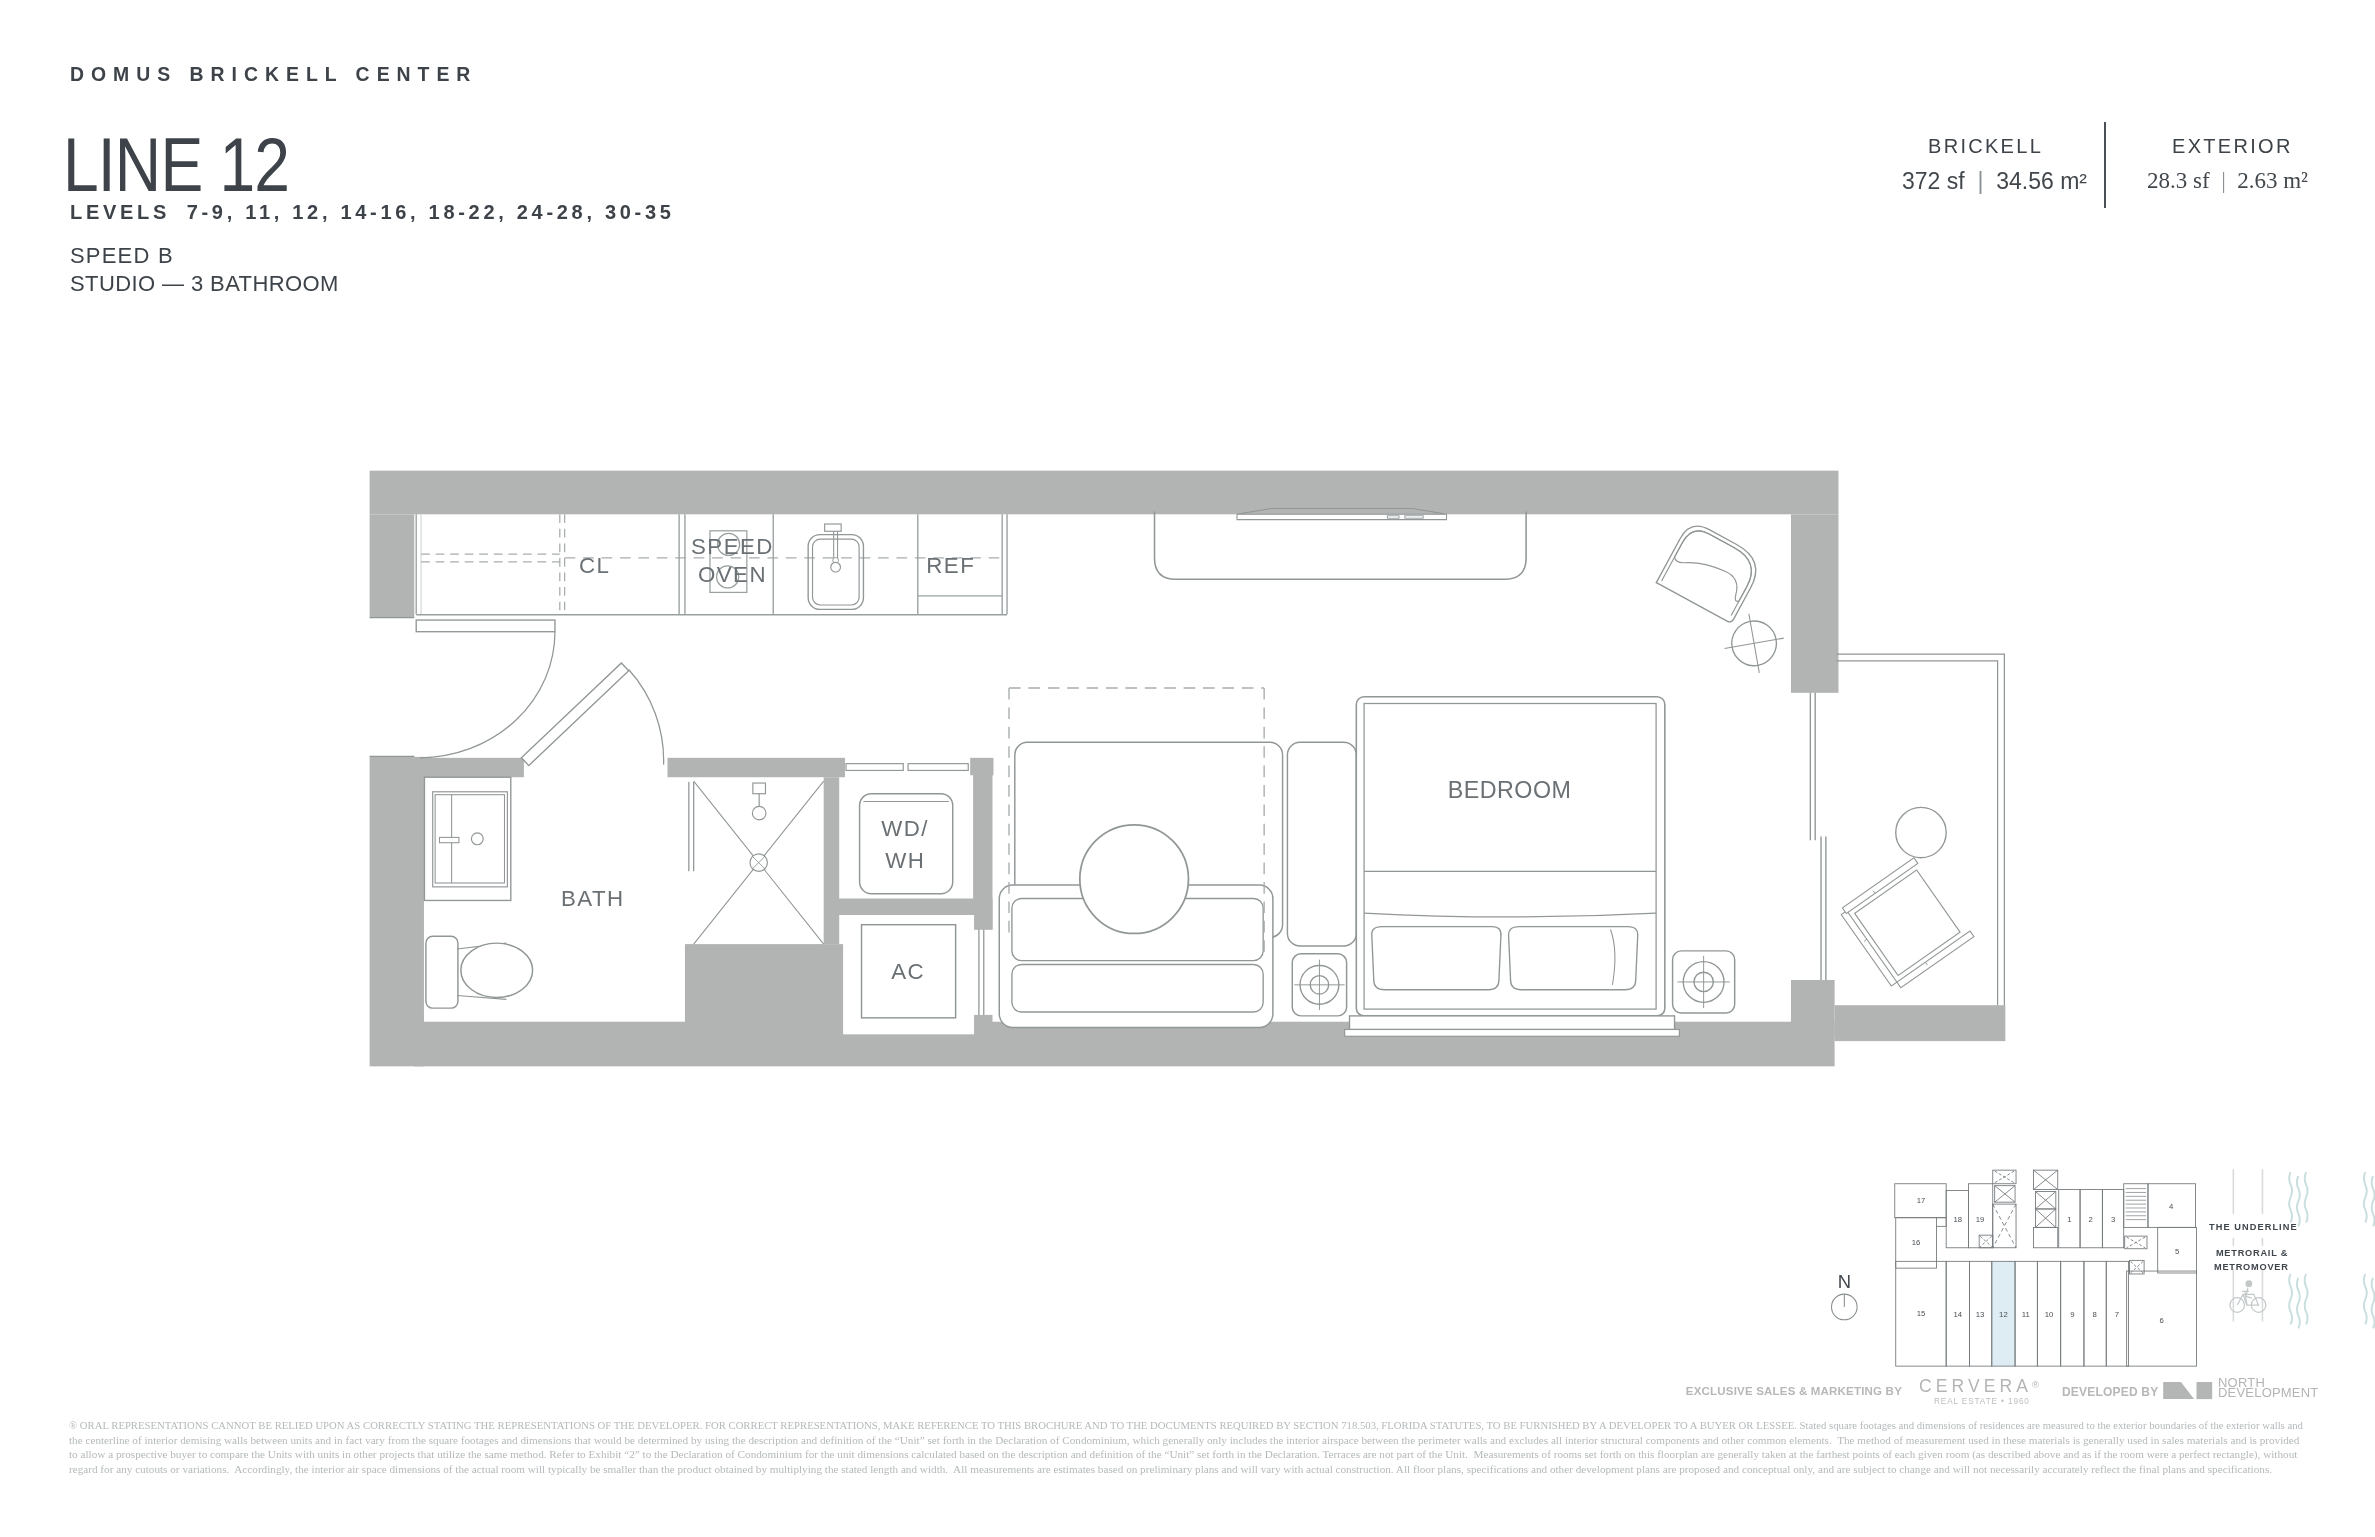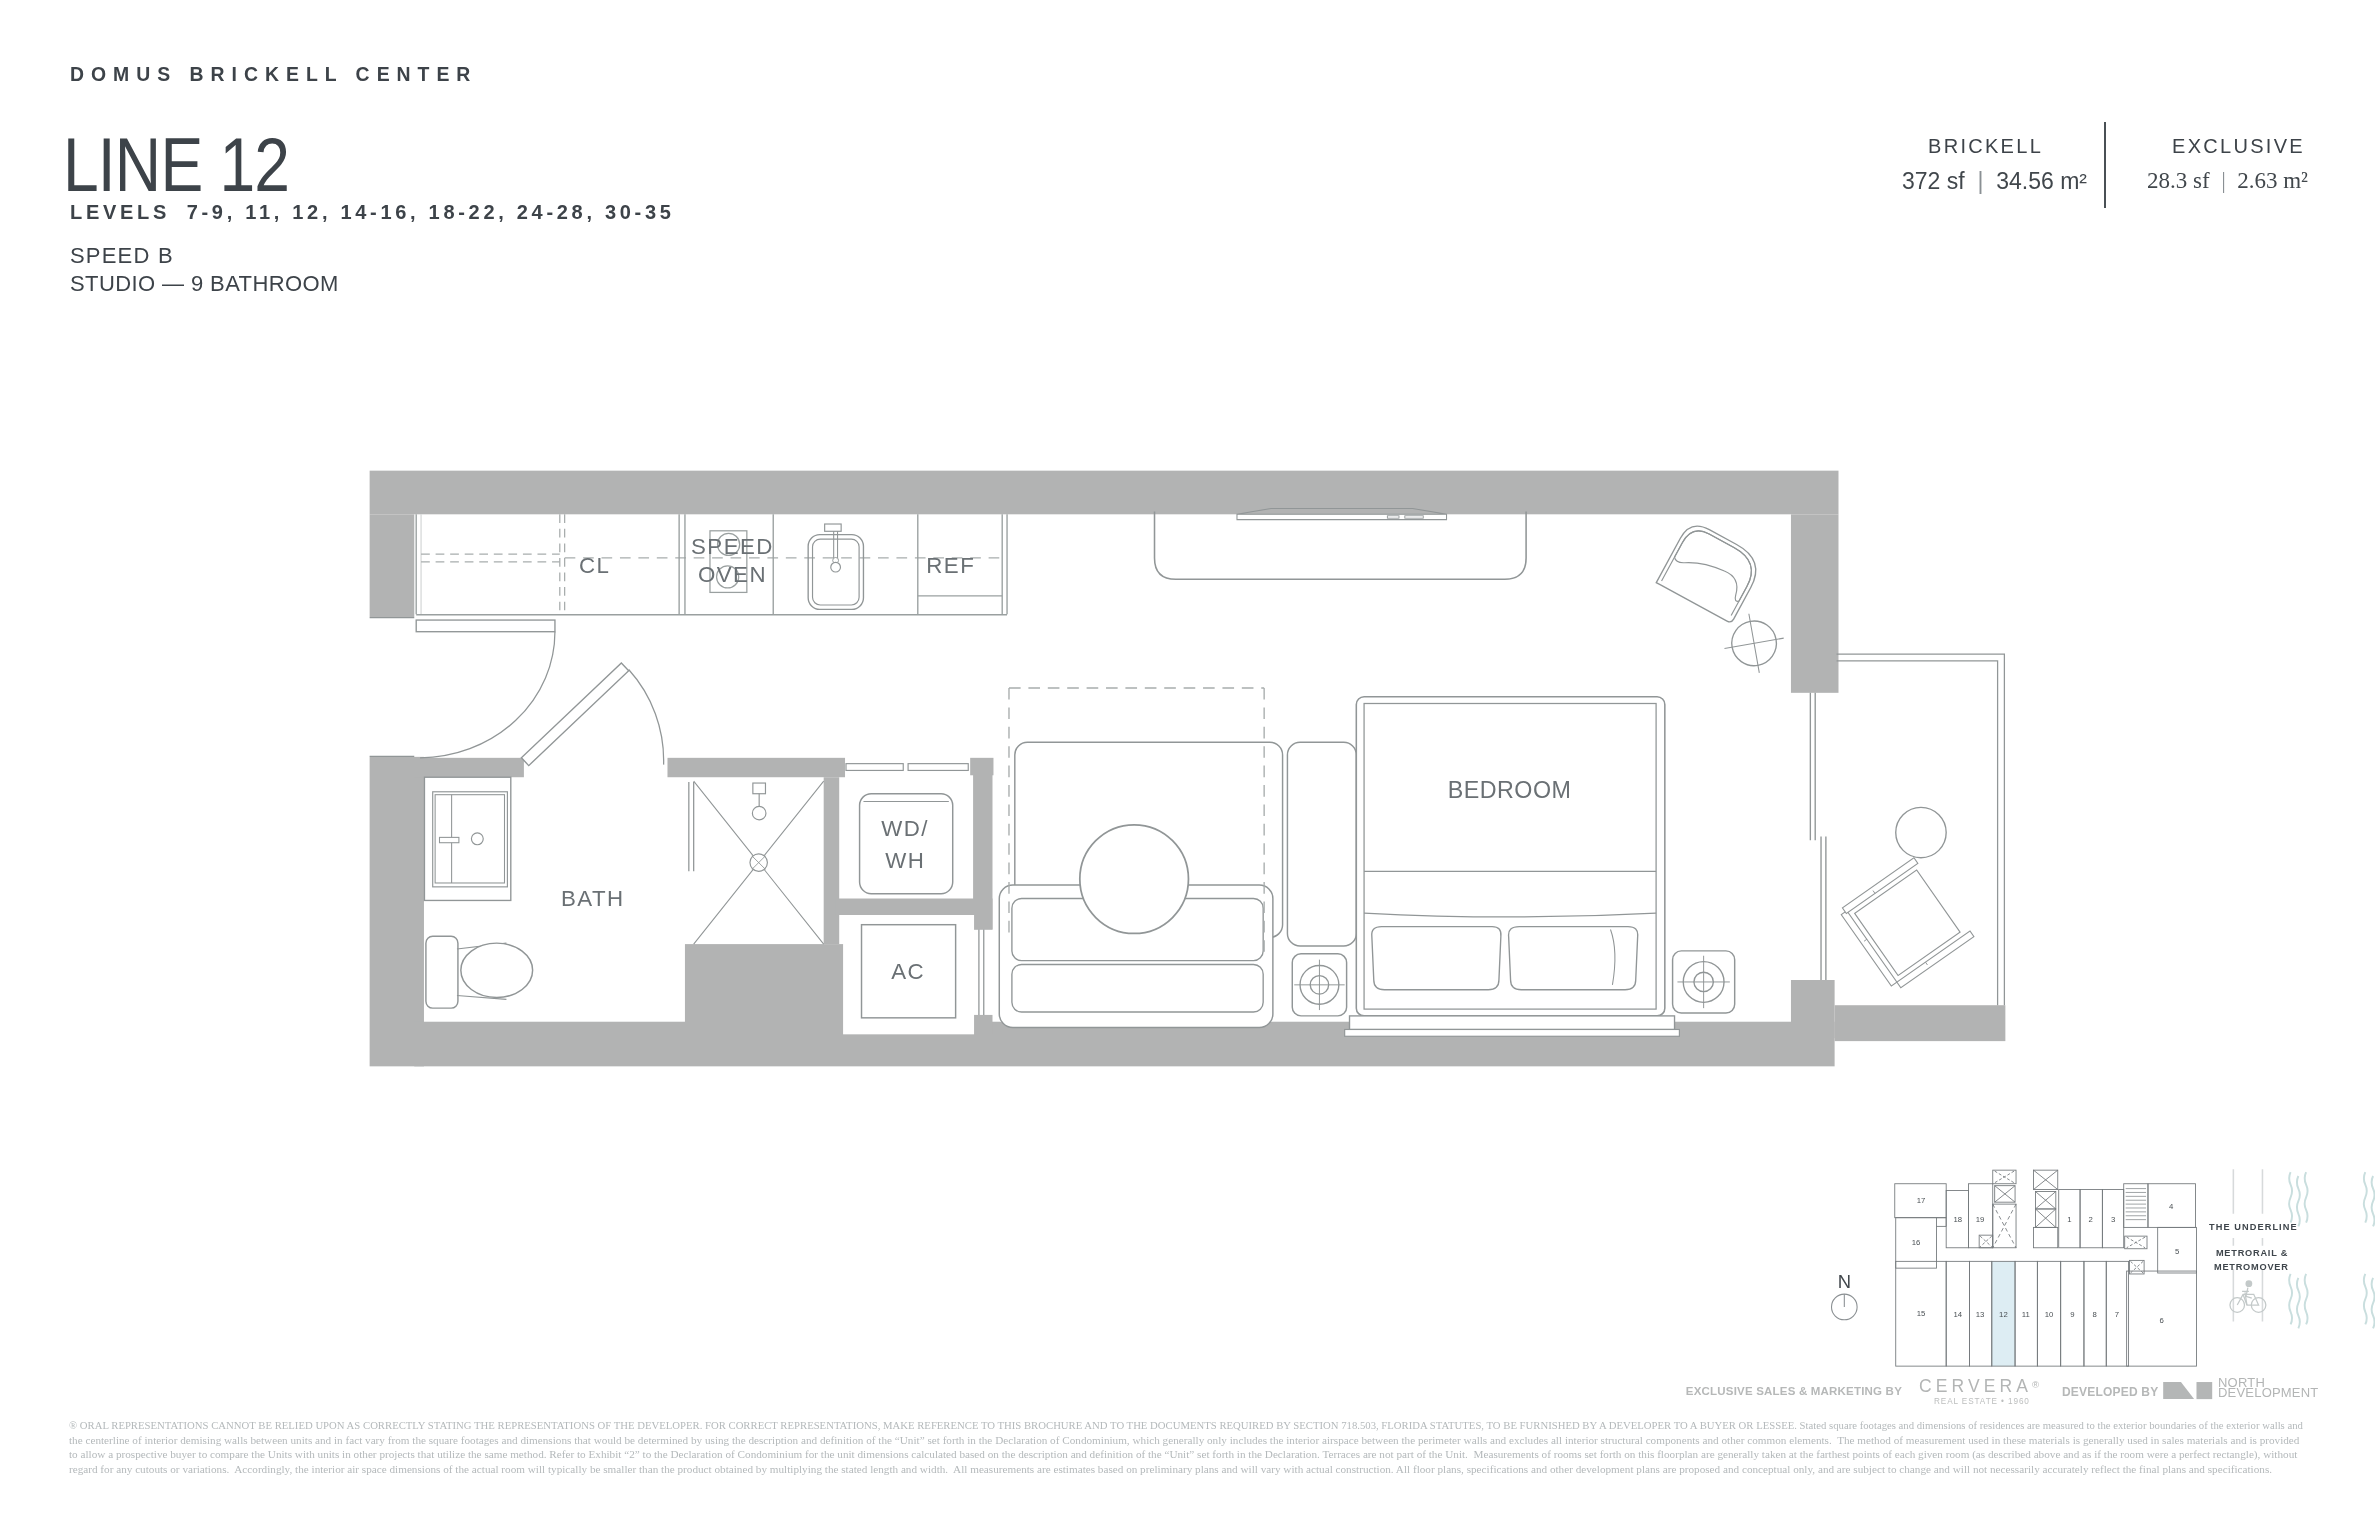--- a/index.html
+++ b/index.html
@@ -12,29 +12,29 @@
 <body>
 
 <div class="abs hdr" style="left:70px;top:63px;font-size:19.4px;font-weight:700;letter-spacing:7px;">DOMUS BRICKELL CENTER</div>
 
 <div class="abs hdr" style="left:63px;top:121px;font-size:76px;font-weight:500;letter-spacing:-1px;transform:scaleX(0.845);transform-origin:0 0;">LINE 12</div>
 
 <div class="abs hdr" style="left:70px;top:201px;font-size:20px;font-weight:700;letter-spacing:3.7px;">LEVELS<span style="letter-spacing:0;">&nbsp;&nbsp;&nbsp;</span>7-9, 11, 12, 14-16, 18-22, 24-28, 30-35</div>
 
 <div class="abs hdr" style="left:70px;top:243px;font-size:22px;font-weight:400;letter-spacing:1.2px;">SPEED B</div>
 
-<div class="abs hdr" style="left:70px;top:271px;font-size:22px;font-weight:400;letter-spacing:0.4px;">STUDIO — 9 BATHROOM</div>
+<div class="abs hdr" style="left:70px;top:271px;font-size:22px;font-weight:400;letter-spacing:0.4px;">STUDIO — 3 BATHROOM</div>
 
 <div class="abs hdr" style="left:1928px;top:135px;font-size:20px;font-weight:500;letter-spacing:2.3px;">BRICKELL</div>
 
 <div class="abs" style="left:1902px;top:168px;font-family:Liberation Sans, sans-serif;font-size:23px;color:#41474c;">372 sf&nbsp;&nbsp;<span style="color:#8a9094;">|</span>&nbsp;&nbsp;34.56 m²</div>
 
 <div class="abs" style="left:2104px;top:122px;width:1.6px;height:86px;background:#4a5055;"></div>
 
-<div class="abs hdr" style="left:2172px;top:135px;font-size:20px;font-weight:500;letter-spacing:2.3px;">EXCLUSIVE</div>
+<div class="abs hdr" style="left:2172px;top:135px;font-size:20px;font-weight:500;letter-spacing:2.3px;">EXTERIOR</div>
 
 <div class="abs" style="left:2147px;top:168px;font-family:Liberation Serif, serif;font-size:23px;color:#41474c;">28.3 sf&nbsp;&nbsp;<span style="color:#8a9094;">|</span>&nbsp;&nbsp;2.63 m²</div>
 
 <svg class="abs" style="left:0;top:0;" width="2375" height="1537" viewBox="0 0 2448 1584">
 <g id="plan" fill="none" stroke="#919697" stroke-width="1.6">
 
 <rect x="381" y="485" width="1514" height="45" fill="#b2b3b3" stroke="none"></rect>
 
 <rect x="1846" y="530" width="49" height="184" fill="#b2b3b3" stroke="none"></rect>
 

